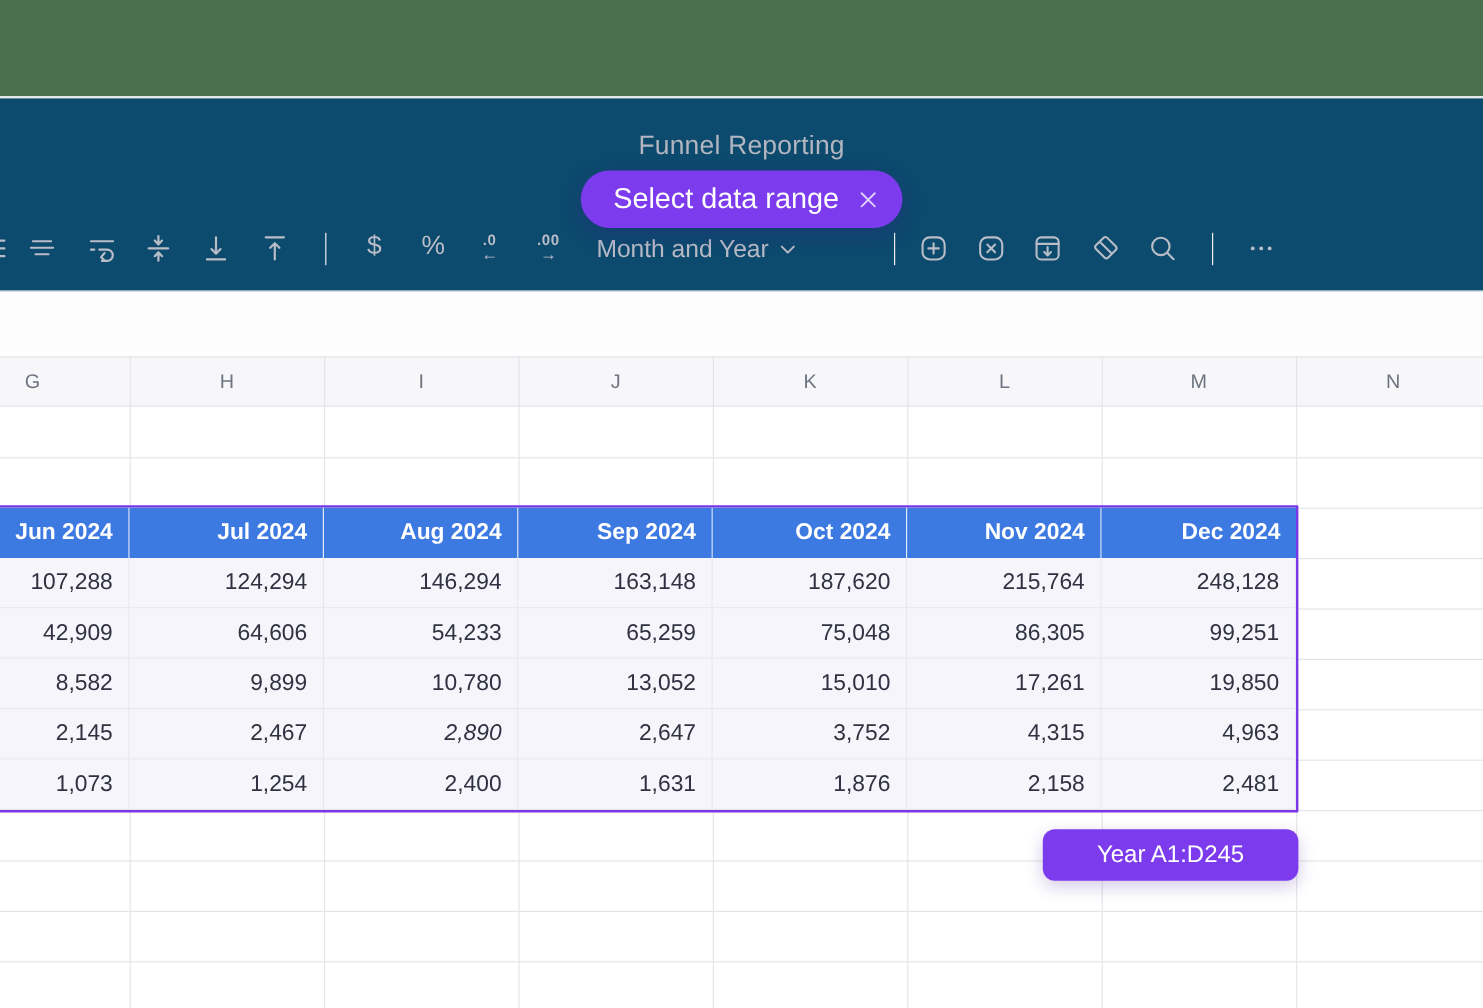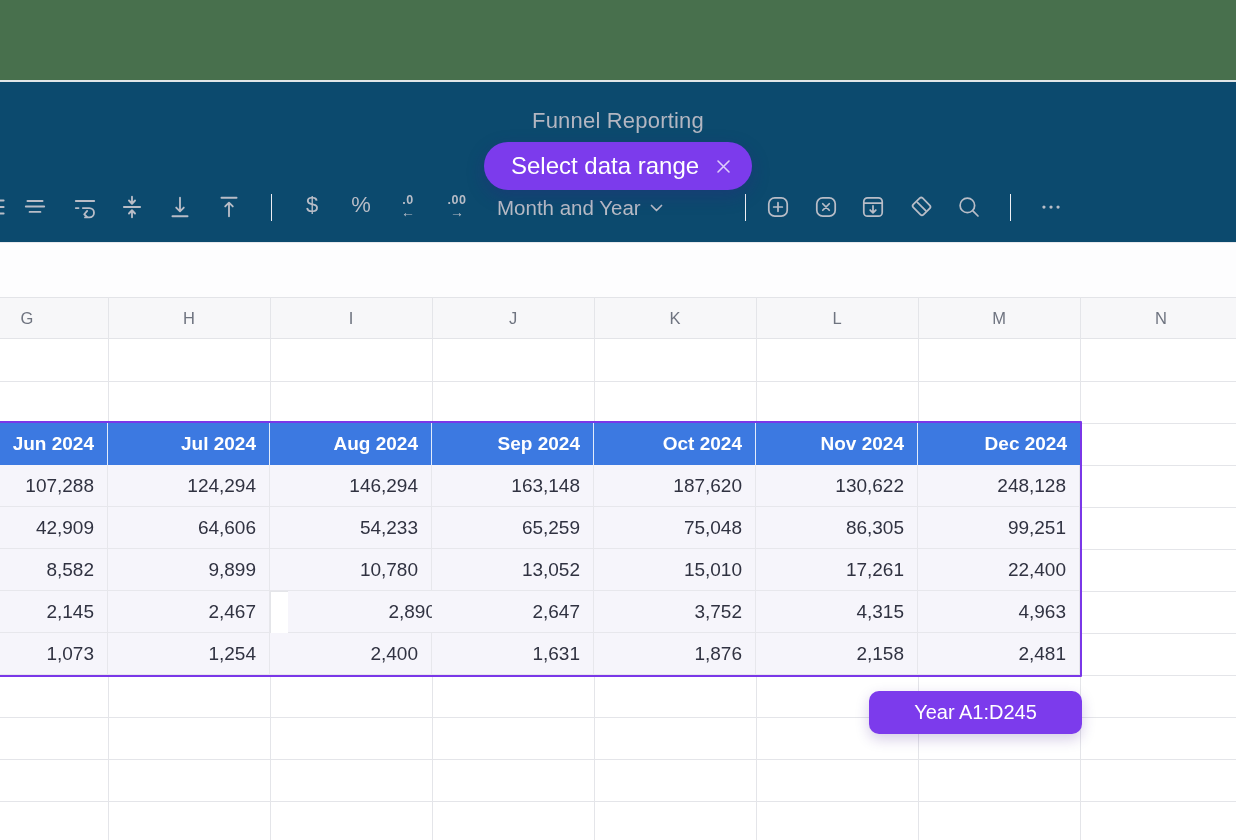--- a/index.html
+++ b/index.html
@@ -217,39 +217,39 @@
       <div class="mcell" style="left: 270px; top: 126px; width: 162px;">Aug 2024</div>
       <div class="mcell" style="left: 432px; top: 126px; width: 162px;">Sep 2024</div>
       <div class="mcell" style="left: 594px; top: 126px; width: 162px;">Oct 2024</div>
       <div class="mcell" style="left: 756px; top: 126px; width: 162px;">Nov 2024</div>
       <div class="mcell last" style="left: 918px; top: 126px; width: 162px;">Dec 2024</div>
       <div class="dcell" style="left: -54px; top: 168px; width: 162px;">107,288</div>
       <div class="dcell" style="left: 108px; top: 168px; width: 162px;">124,294</div>
       <div class="dcell" style="left: 270px; top: 168px; width: 162px;">146,294</div>
       <div class="dcell" style="left: 432px; top: 168px; width: 162px;">163,148</div>
       <div class="dcell" style="left: 594px; top: 168px; width: 162px;">187,620</div>
-      <div class="dcell" style="left: 756px; top: 168px; width: 162px;">130,622</div>
+      <div class="dcell" style="left: 756px; top: 168px; width: 162px;">215,764</div>
       <div class="dcell" style="left: 918px; top: 168px; width: 162px;">248,128</div>
       <div class="dcell" style="left: -54px; top: 210px; width: 162px;">42,909</div>
       <div class="dcell" style="left: 108px; top: 210px; width: 162px;">64,606</div>
       <div class="dcell" style="left: 270px; top: 210px; width: 162px;">54,233</div>
       <div class="dcell" style="left: 432px; top: 210px; width: 162px;">65,259</div>
       <div class="dcell" style="left: 594px; top: 210px; width: 162px;">75,048</div>
       <div class="dcell" style="left: 756px; top: 210px; width: 162px;">86,305</div>
       <div class="dcell" style="left: 918px; top: 210px; width: 162px;">99,251</div>
       <div class="dcell" style="left: -54px; top: 252px; width: 162px;">8,582</div>
       <div class="dcell" style="left: 108px; top: 252px; width: 162px;">9,899</div>
       <div class="dcell" style="left: 270px; top: 252px; width: 162px;">10,780</div>
       <div class="dcell" style="left: 432px; top: 252px; width: 162px;">13,052</div>
       <div class="dcell" style="left: 594px; top: 252px; width: 162px;">15,010</div>
       <div class="dcell" style="left: 756px; top: 252px; width: 162px;">17,261</div>
-      <div class="dcell" style="left: 918px; top: 252px; width: 162px;">22,400</div>
+      <div class="dcell" style="left: 918px; top: 252px; width: 162px;">19,850</div>
       <div class="dcell" style="left: -54px; top: 294px; width: 162px;">2,145</div>
       <div class="dcell" style="left: 108px; top: 294px; width: 162px;">2,467</div>
-      <div class="dcell" style="left: 288px; top: 294px; width: 162px;">2,890</div>
+      <div class="dcell" style="left: 270px; top: 294px; width: 162px; font-style: italic;">2,890</div>
       <div class="dcell" style="left: 432px; top: 294px; width: 162px;">2,647</div>
       <div class="dcell" style="left: 594px; top: 294px; width: 162px;">3,752</div>
       <div class="dcell" style="left: 756px; top: 294px; width: 162px;">4,315</div>
       <div class="dcell" style="left: 918px; top: 294px; width: 162px;">4,963</div>
       <div class="dcell" style="left: -54px; top: 336px; width: 162px;">1,073</div>
       <div class="dcell" style="left: 108px; top: 336px; width: 162px;">1,254</div>
       <div class="dcell" style="left: 270px; top: 336px; width: 162px;">2,400</div>
       <div class="dcell" style="left: 432px; top: 336px; width: 162px;">1,631</div>
       <div class="dcell" style="left: 594px; top: 336px; width: 162px;">1,876</div>
       <div class="dcell" style="left: 756px; top: 336px; width: 162px;">2,158</div>

